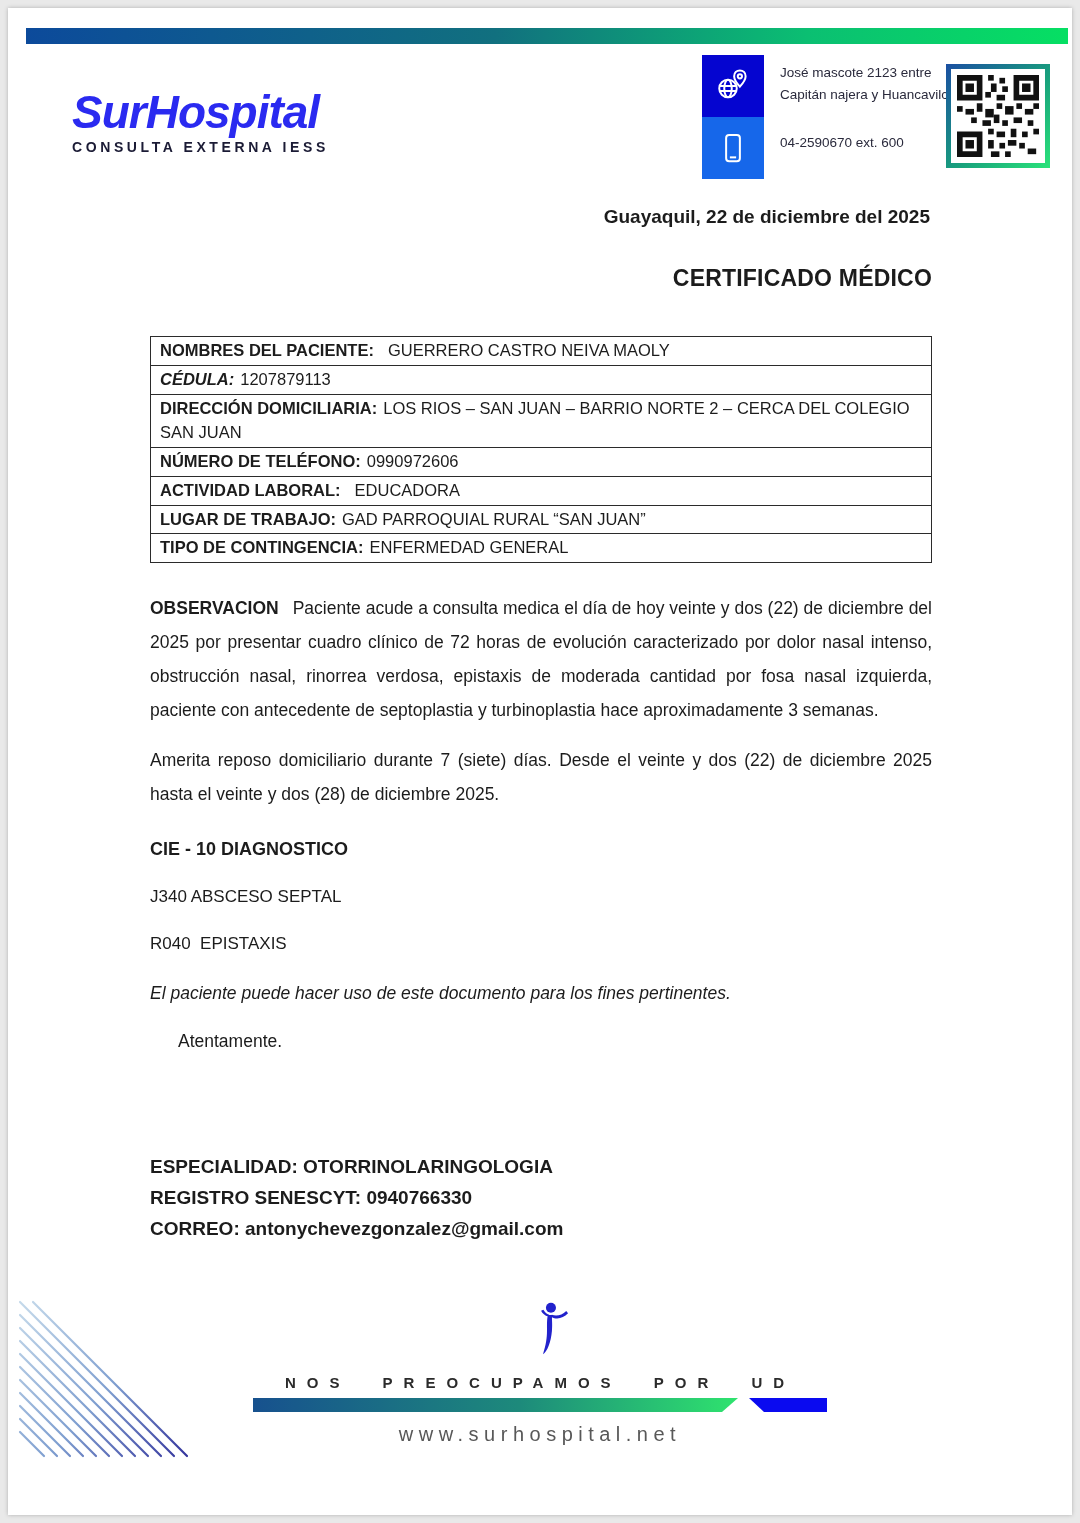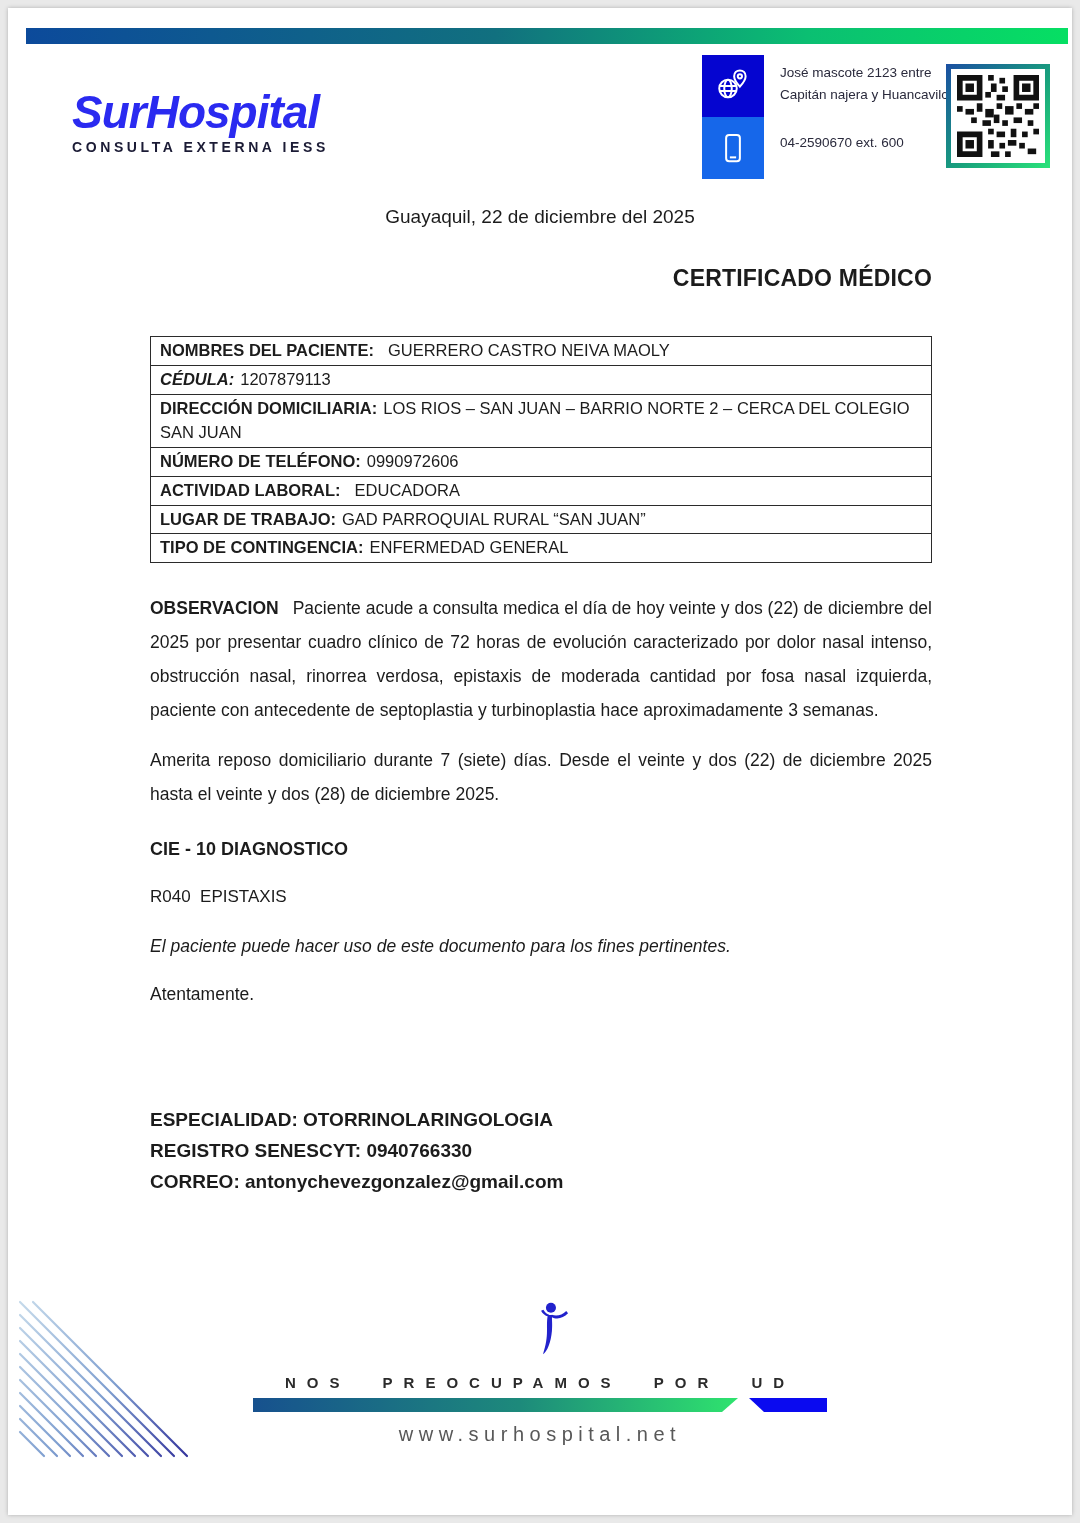--- a/index.html
+++ b/index.html
@@ -39,21 +39,21 @@
   .contact-text .l2{margin-bottom:0;}
   .contact-text .phone{margin-top:33px;}
   .qr-wrap{
     position:absolute;left:938px;top:56px;width:104px;height:104px;
     background:linear-gradient(135deg,#1b4fa2 0%,#18a07c 55%,#2ae37a 100%);
     padding:0;display:flex;align-items:center;justify-content:center;
   }
   .qr-inner{width:94px;height:94px;background:#fff;display:flex;align-items:center;justify-content:center;}
   
   .content{position:absolute;left:142px;top:198px;width:782px;}
-  .date-line{text-align:center;font-weight:normal;font-size:19px;padding-right:2px;}
+  .date-line{text-align:right;font-weight:bold;font-size:19px;padding-right:2px;}
   .doc-title{text-align:right;font-weight:bold;font-size:23px;margin-top:37px;letter-spacing:.2px;}
   
   table.patient{
     width:100%;border-collapse:collapse;margin-top:44px;
     font-size:16.5px;line-height:1.45;
   }
   table.patient td{
     border:1.6px solid #2b2b2b;padding:2px 9px;vertical-align:top;
   }
   td.th-row{text-align:center;font-weight:bold;padding:3px 8px;}
@@ -61,21 +61,21 @@
   .lbl.italic{font-style:italic;}
   .val{margin-left:6px;font-weight:normal;text-align:right;}
   .val.wide{margin-left:14px;}
   
   .para{font-size:17.5px;text-align:justify;line-height:1.93;margin-top:29px;}
   .para .plabel{font-weight:bold;margin-right:14px;}
   .para2{font-size:17.5px;text-align:justify;line-height:1.93;margin-top:17px;}
   .cie-head{font-weight:bold;font-size:18px;margin-top:27px;}
   .diag{font-size:17px;margin-top:27px;white-space:pre-wrap;}
   .usage{font-size:17.5px;font-style:italic;margin-top:29px;}
-  .closing{font-size:17.5px;margin-top:27px;}
+  .closing{font-size:17.5px;margin-top:27px;margin-left:28px;}
   .doctor{margin-top:100px;font-weight:bold;font-size:19px;line-height:1.62;}
   
   .footer{position:absolute;top:1288px;left:0;width:100%;text-align:center;}
   .figure-icon{display:inline-block;margin-left:28px;}
   .slogan{
     margin-top:4px;font-size:15px;font-weight:bold;color:#2b2b2b;
     letter-spacing:11px;word-spacing:17px;
   }
   .bar-row{
     width:574px;margin:7px auto 0;height:14px;display:flex;gap:11px;
@@ -210,20 +210,21 @@
       </tbody>
     </table>
 
     <div class="para">
       <span class="plabel">OBSERVACION</span><span>Paciente acude a consulta medica el día de hoy veinte y dos (22) de diciembre del 2025 por presentar cuadro clínico de 72 horas de evolución caracterizado por dolor nasal intenso, obstrucción nasal, rinorrea verdosa, epistaxis de moderada cantidad por fosa nasal izquierda, paciente con antecedente de septoplastia y turbinoplastia hace aproximadamente 3 semanas.</span>
     </div>
 
     <div class="para2">Amerita reposo domiciliario durante 7 (siete) días. Desde el veinte y dos (22) de diciembre 2025 hasta el veinte y dos (28) de diciembre 2025.</div>
 
     <div class="cie-head">CIE - 10 DIAGNOSTICO</div>
+    <div class="diag">J340 ABSCESO SEPTAL</div>
     <div class="diag">R040  EPISTAXIS</div>
 
     <div class="usage">El paciente puede hacer uso de este documento para los fines pertinentes.</div>
     <div class="closing">Atentamente.</div>
 
     <div class="doctor">
       <div>ESPECIALIDAD: OTORRINOLARINGOLOGIA</div>
       <div>REGISTRO SENESCYT: 0940766330</div>
       <div>CORREO: antonychevezgonzalez@gmail.com</div>
     </div>

